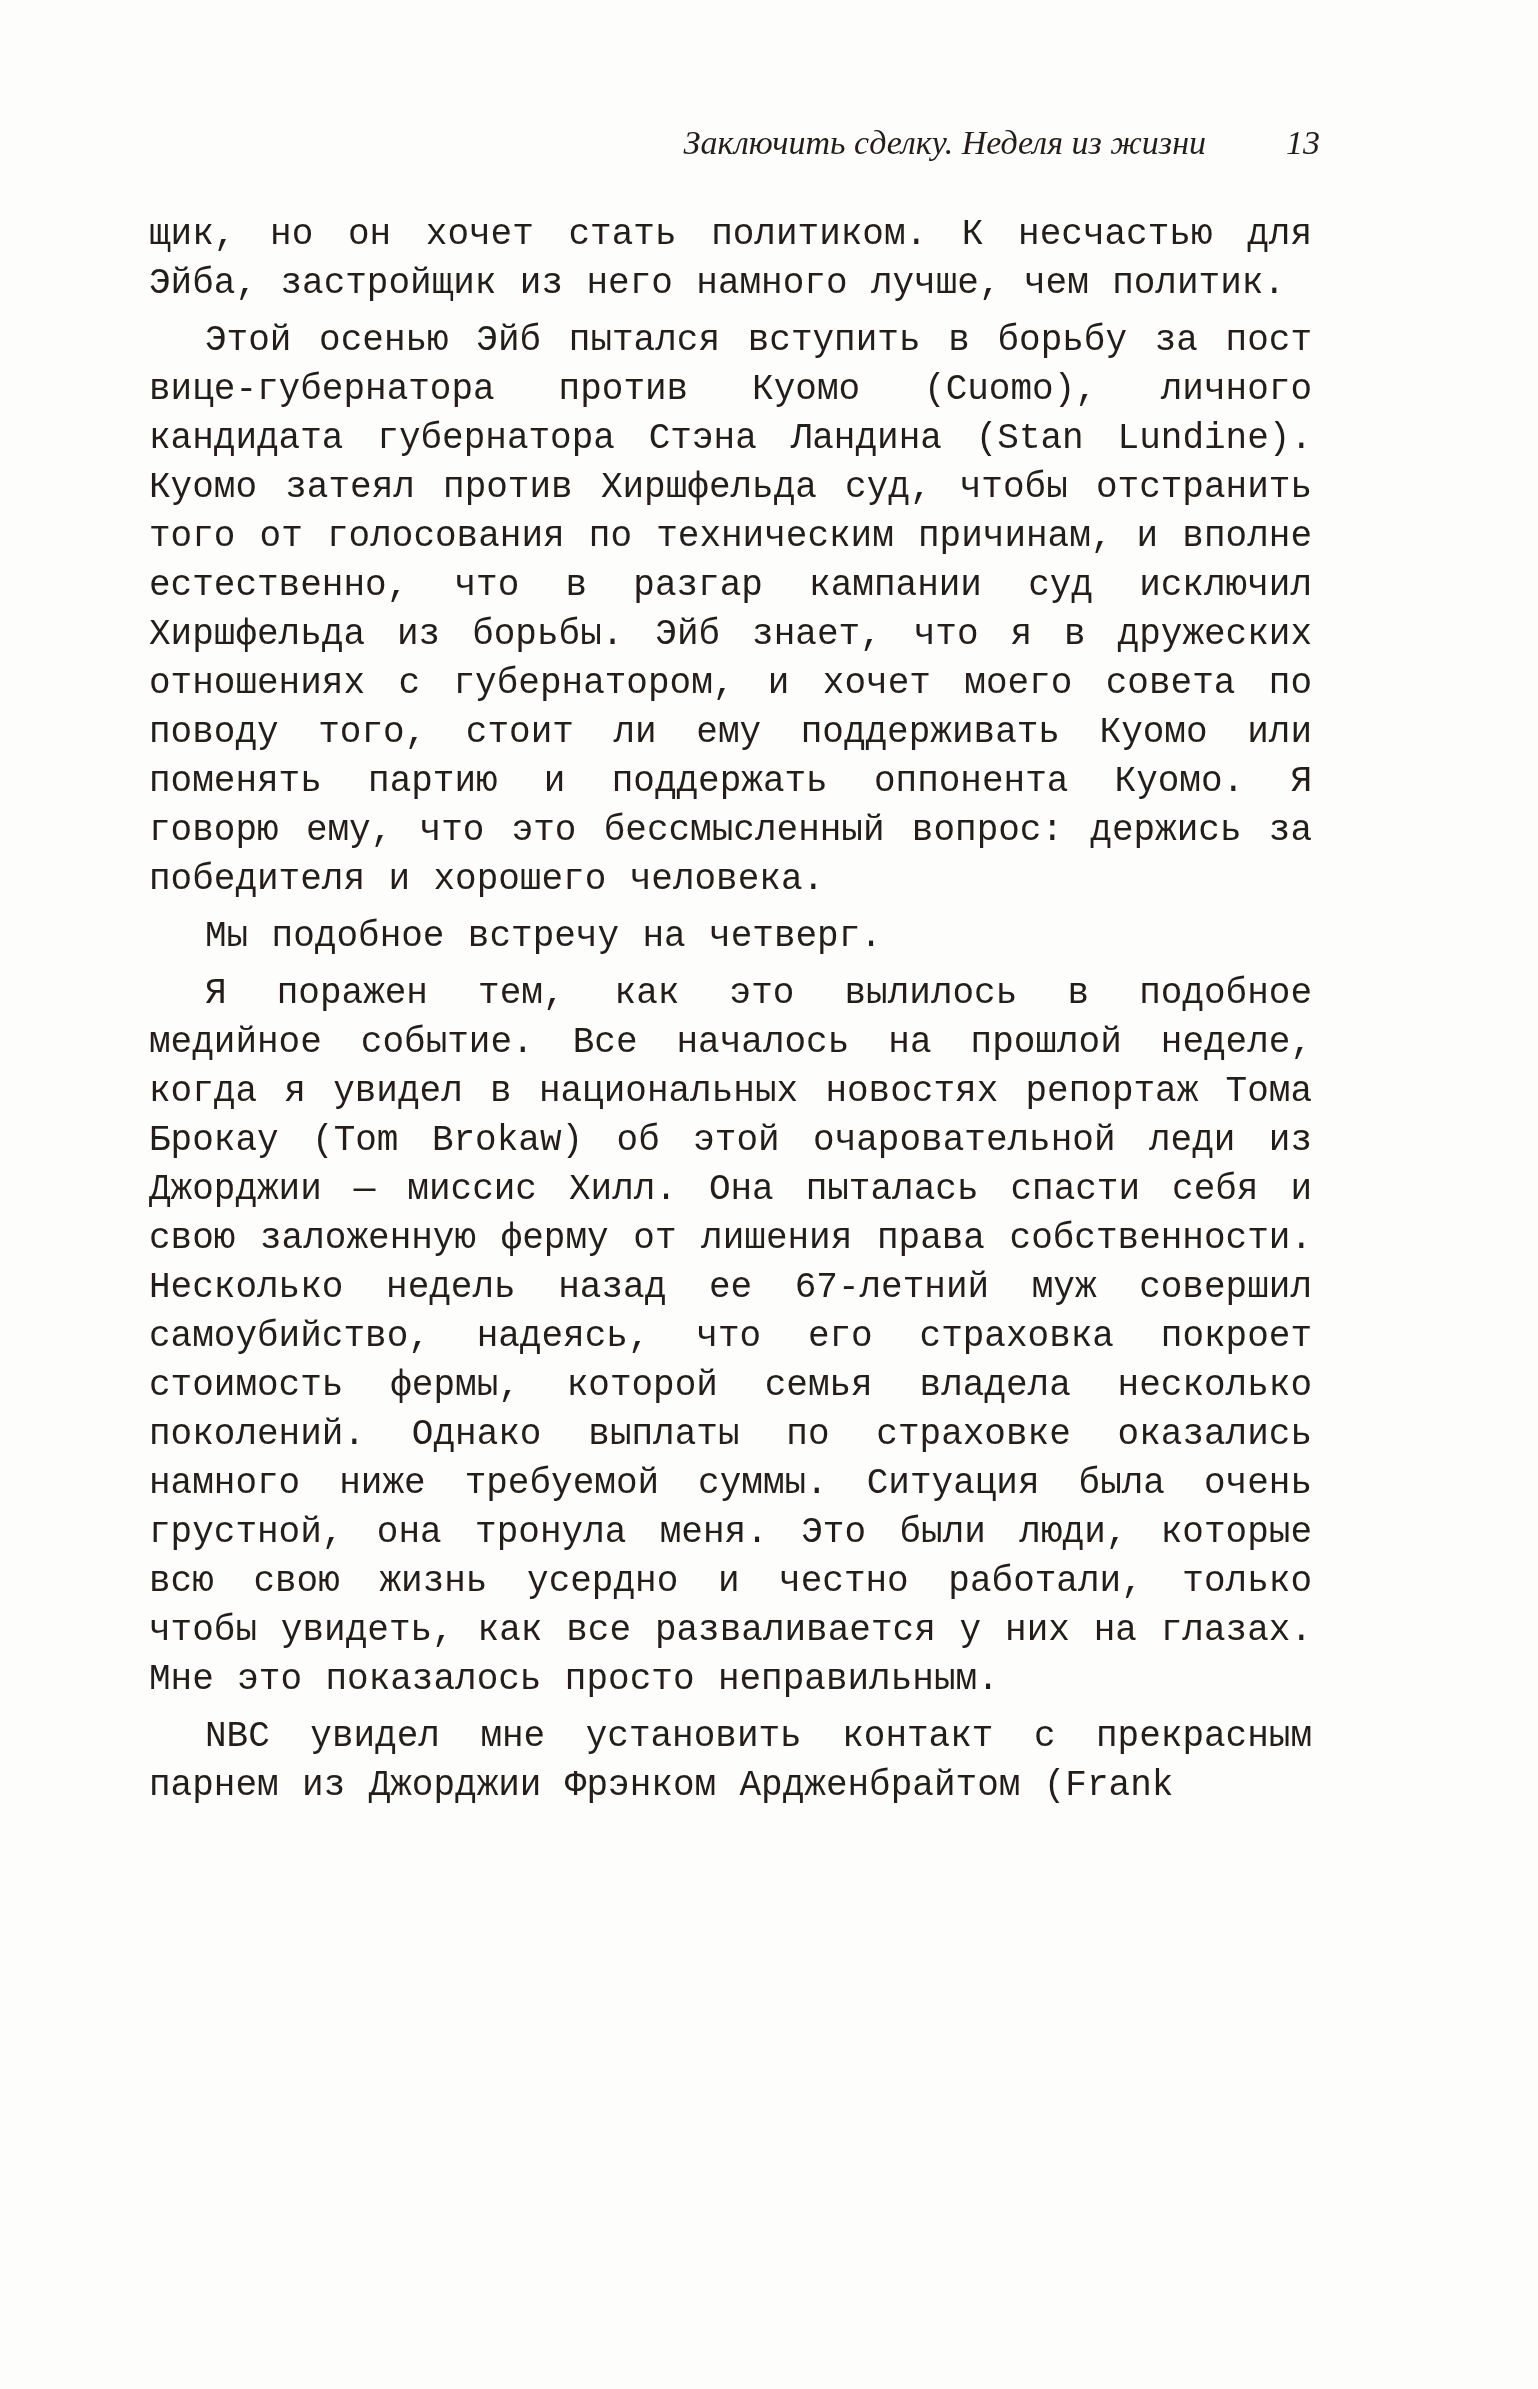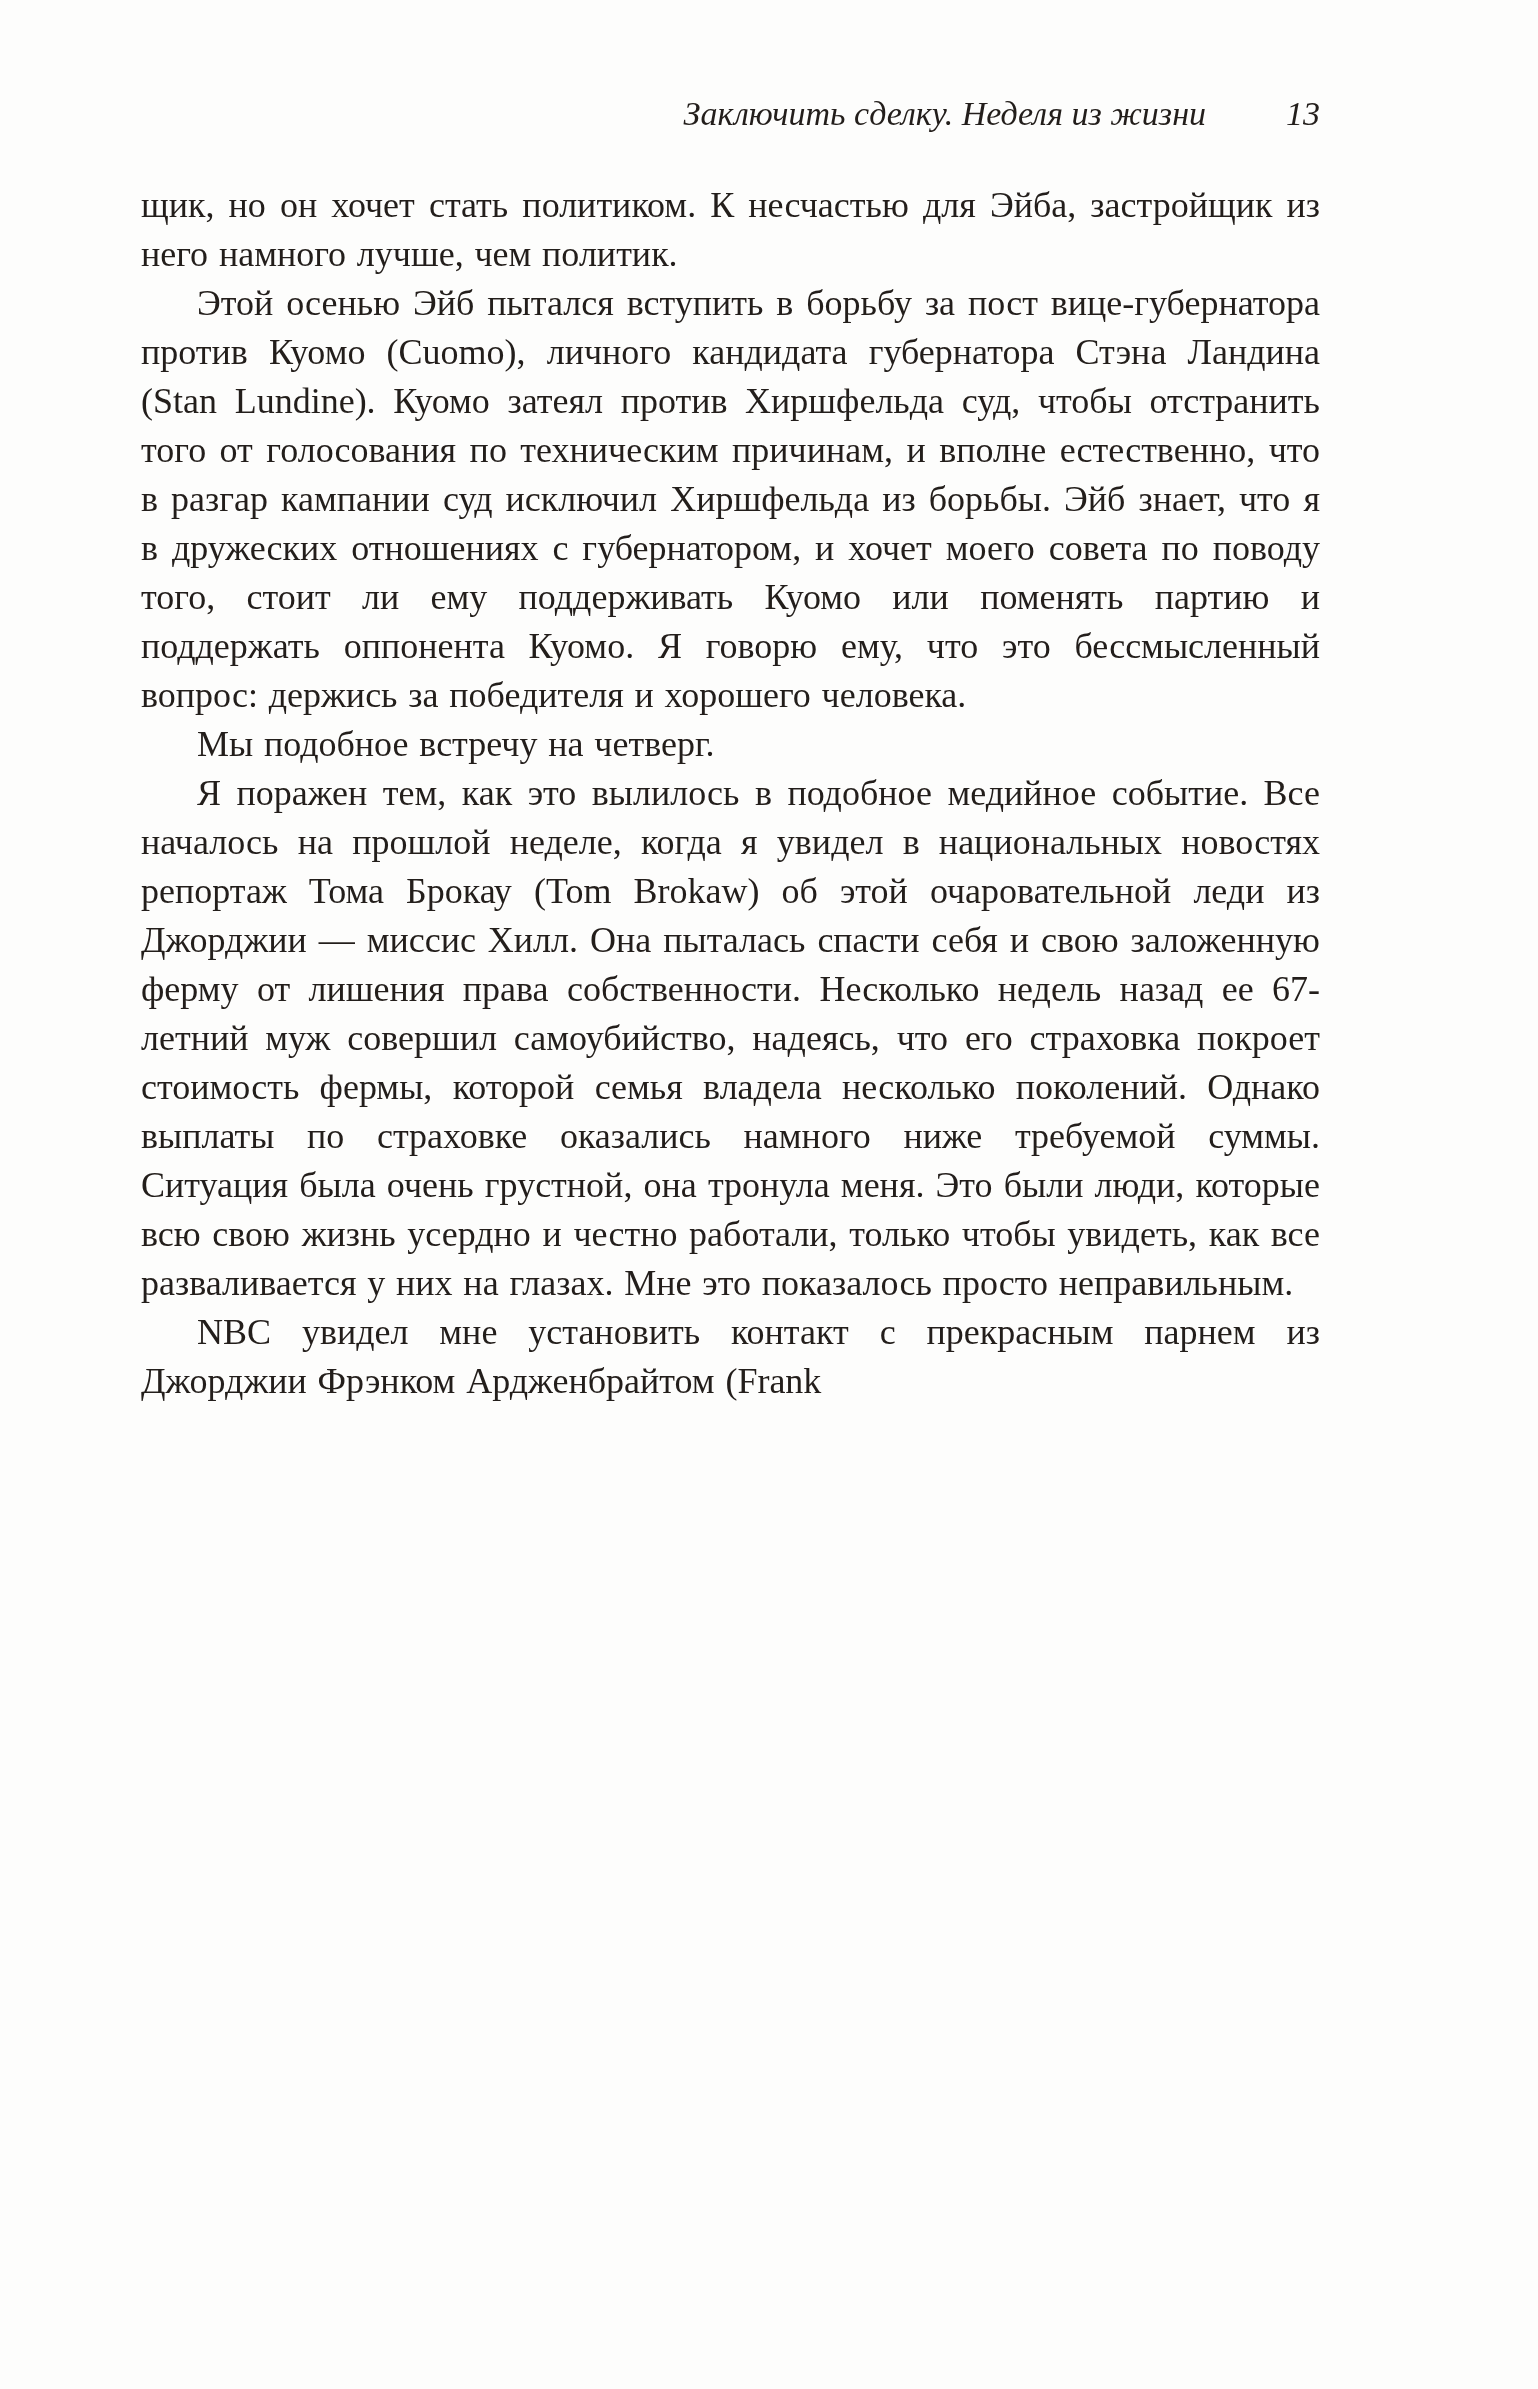--- a/index.html
+++ b/index.html
@@ -10,21 +10,21 @@
     width: 1539px;
     height: 2389px;
     background: #fdfdfc;
     font-family: "Liberation Serif", "DejaVu Serif", serif;
     color: #231e1b;
   }
   .page {
     box-sizing: border-box;
     width: 1539px;
     height: 2389px;
-    padding: 62px 219px 0 141px;
+    padding: 91px 219px 0 141px;
     overflow: hidden;
   }
   .running-header {
     display: flex;
     justify-content: flex-end;
     align-items: baseline;
     font-style: italic;
     font-size: 34px;
     line-height: 40px;
     margin-bottom: 47px;
@@ -34,22 +34,23 @@
     margin-left: 80px;
     margin-top: 32px;
   }
   .body-text {
     font-size: 36px;
     line-height: 49px;
     text-align: justify;
     word-spacing: 1.8px;
   }
   .para {
-    margin: 0;
+    margin: 8px;
     text-indent: 56px;
+    font-family: Liberation Mono, monospace;
   }
   .para.no-indent {
     text-indent: 0;
   }
   .para.section-start {
     margin-top: 47px;
   }
   .lead {
     font-weight: bold;
   }

